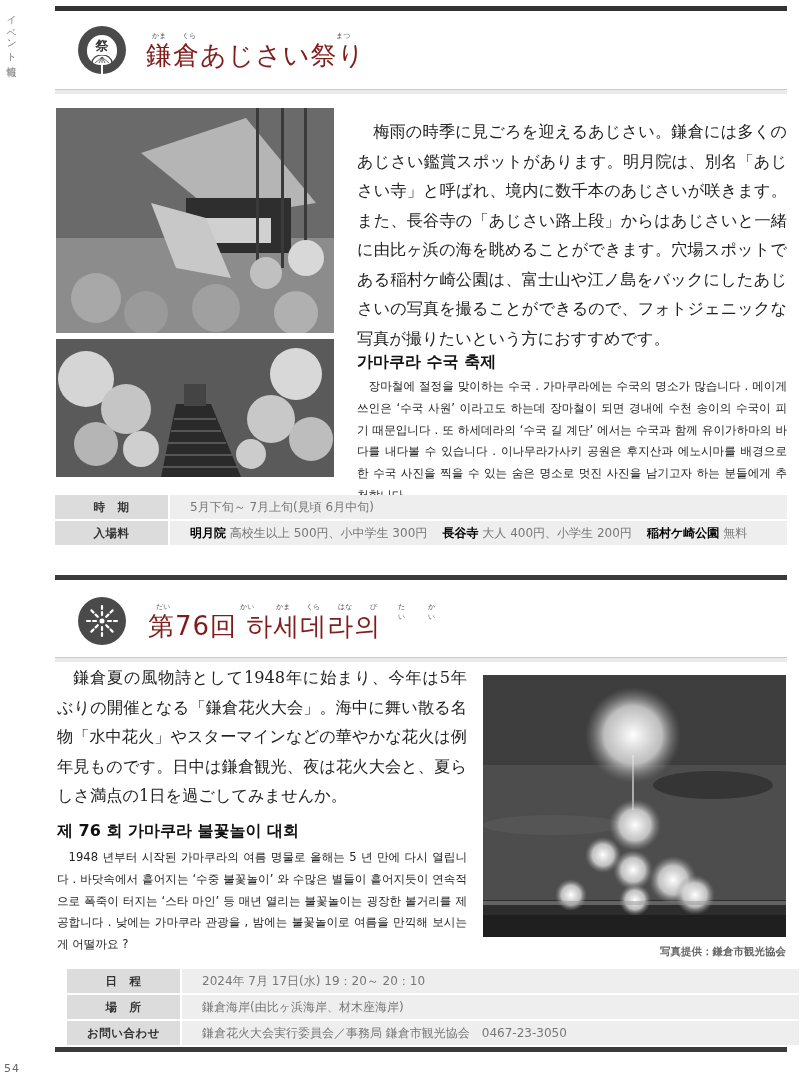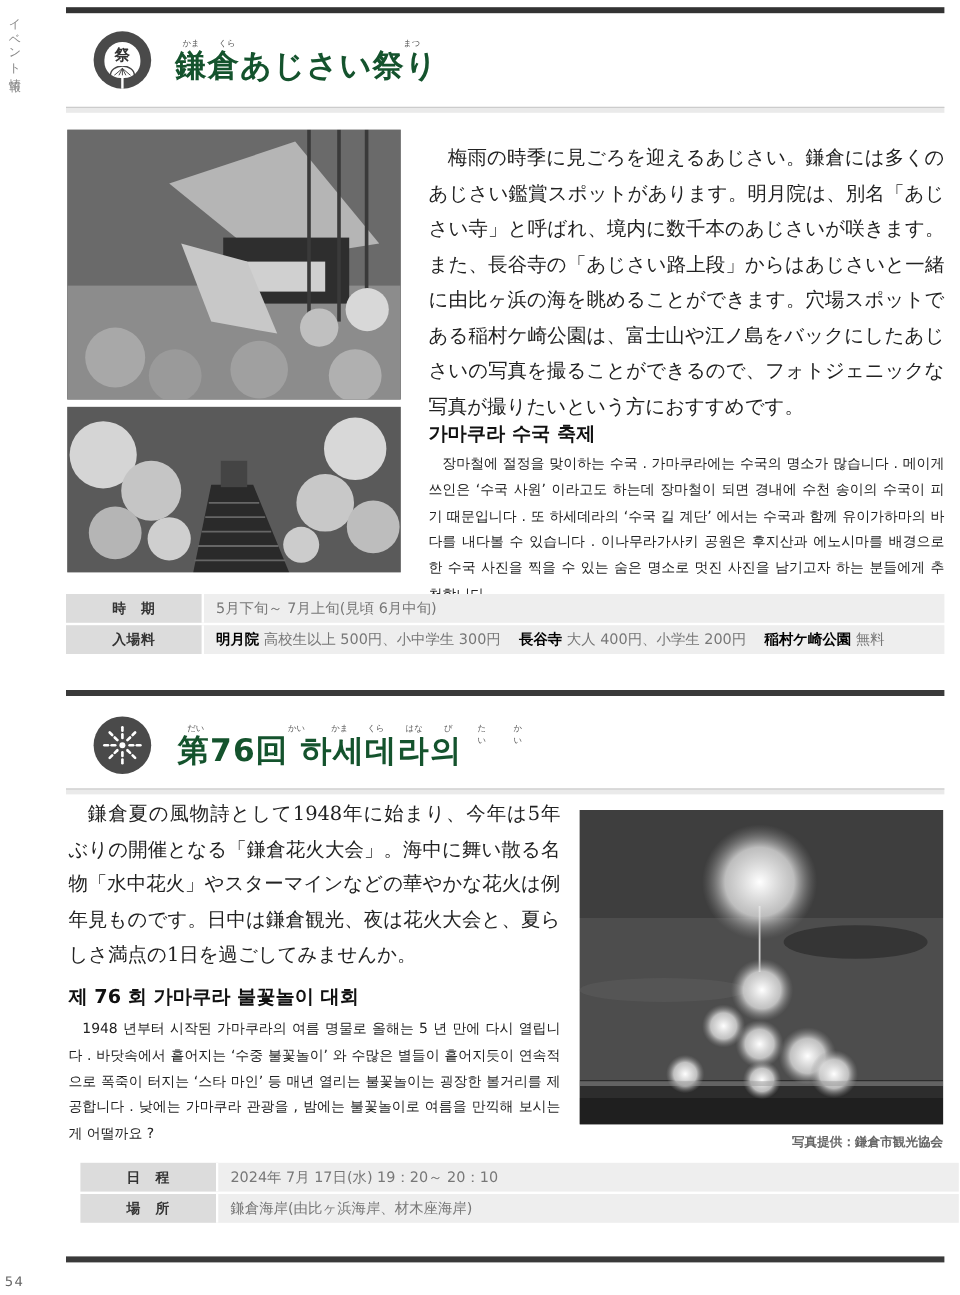--- a/index.html
+++ b/index.html
@@ -23,41 +23,41 @@
   }
   .fan {
     width: 30px; height: 30px; border-radius: 50% 50% 45% 45%; background: #fff;
     display: flex; flex-direction: column; align-items: center; justify-content: flex-start;
     font-size: 13px; font-weight: bold; color: #333; padding-top: 2px; position: relative;
   }
   .fan-handle { position: absolute; bottom: -9px; left: 14px; width: 2px; height: 10px; background: #fff; }
   .title-wrap { margin-left: 20px; position: relative; }
   .ruby-line { font-size: 7px; color: #555; height: 9px; position: relative; }
   .ruby-line span { position: absolute; top: 0; }
-  .title { font-size: 26px; font-weight: bold; color: #14532d; letter-spacing: 1px; line-height: 30px; }
+  .title { font-size: 26px; font-weight: normal; color: #7f1d1d; letter-spacing: 1px; line-height: 30px; }
 
   .photo { position: absolute; background: #777; overflow: hidden; }
   .photo svg { width: 100%; height: 100%; display: block; }
 
   .jp-body {
     position: absolute; font-family: "DejaVu Serif", serif; font-size: 16.2px;
     line-height: 29.5px; color: #222; text-align: justify;
   }
   .jp-body p { text-indent: 1em; }
 
   .kr-title { position: absolute; font-size: 16px; font-weight: bold; color: #111; }
   .kr-body { position: absolute; font-size: 11.6px; line-height: 21.8px; color: #222; text-align: justify; }
   .kr-body p { text-indent: 1em; }
 
   table.info { position: absolute; left: 55px; width: 732px; border-collapse: separate; border-spacing: 0 2px; font-size: 12px; }
   table.info th {
     width: 115px; background: #dcdcdc; color: #333; font-weight: bold; font-size: 11.5px;
     height: 24px; text-align: center; border-right: 2px solid #fff; letter-spacing: 0.5px;
   }
-  table.info td { background: #eeeeee; color: #777; padding-left: 10px; height: 20px; }
+  table.info td { background: #eeeeee; color: #777; padding-left: 20px; height: 20px; }
   table.info td b { color: #000000; font-weight: bold; }
 
   .caption { position: absolute; right: 14px; font-size: 10.5px; font-weight: bold; color: #666; }
 </style>
 </head>
 <body>
 
 <div class="side-label">イベント情報</div>
 <div class="page-num">54</div>
 
@@ -241,16 +241,20 @@
 <table class="info" style="top:967px;margin-left:12px;">
   <tbody>
       <tr>
     <th>日　程</th>
     <td>2024年 7月 17日(水) 19：20～ 20：10</td>
   </tr>
   <tr>
     <th>場　所</th>
     <td>鎌倉海岸(由比ヶ浜海岸、材木座海岸)</td>
   </tr>
+  <tr>
+    <th>お問い合わせ</th>
+    <td>鎌倉花火大会実行委員会／事務局 鎌倉市観光協会　0467-23-3050</td>
+  </tr>
 </tbody>
   </table>
 
 <div class="darkbar" style="top:1047px;"></div>
 
 </body></html>

